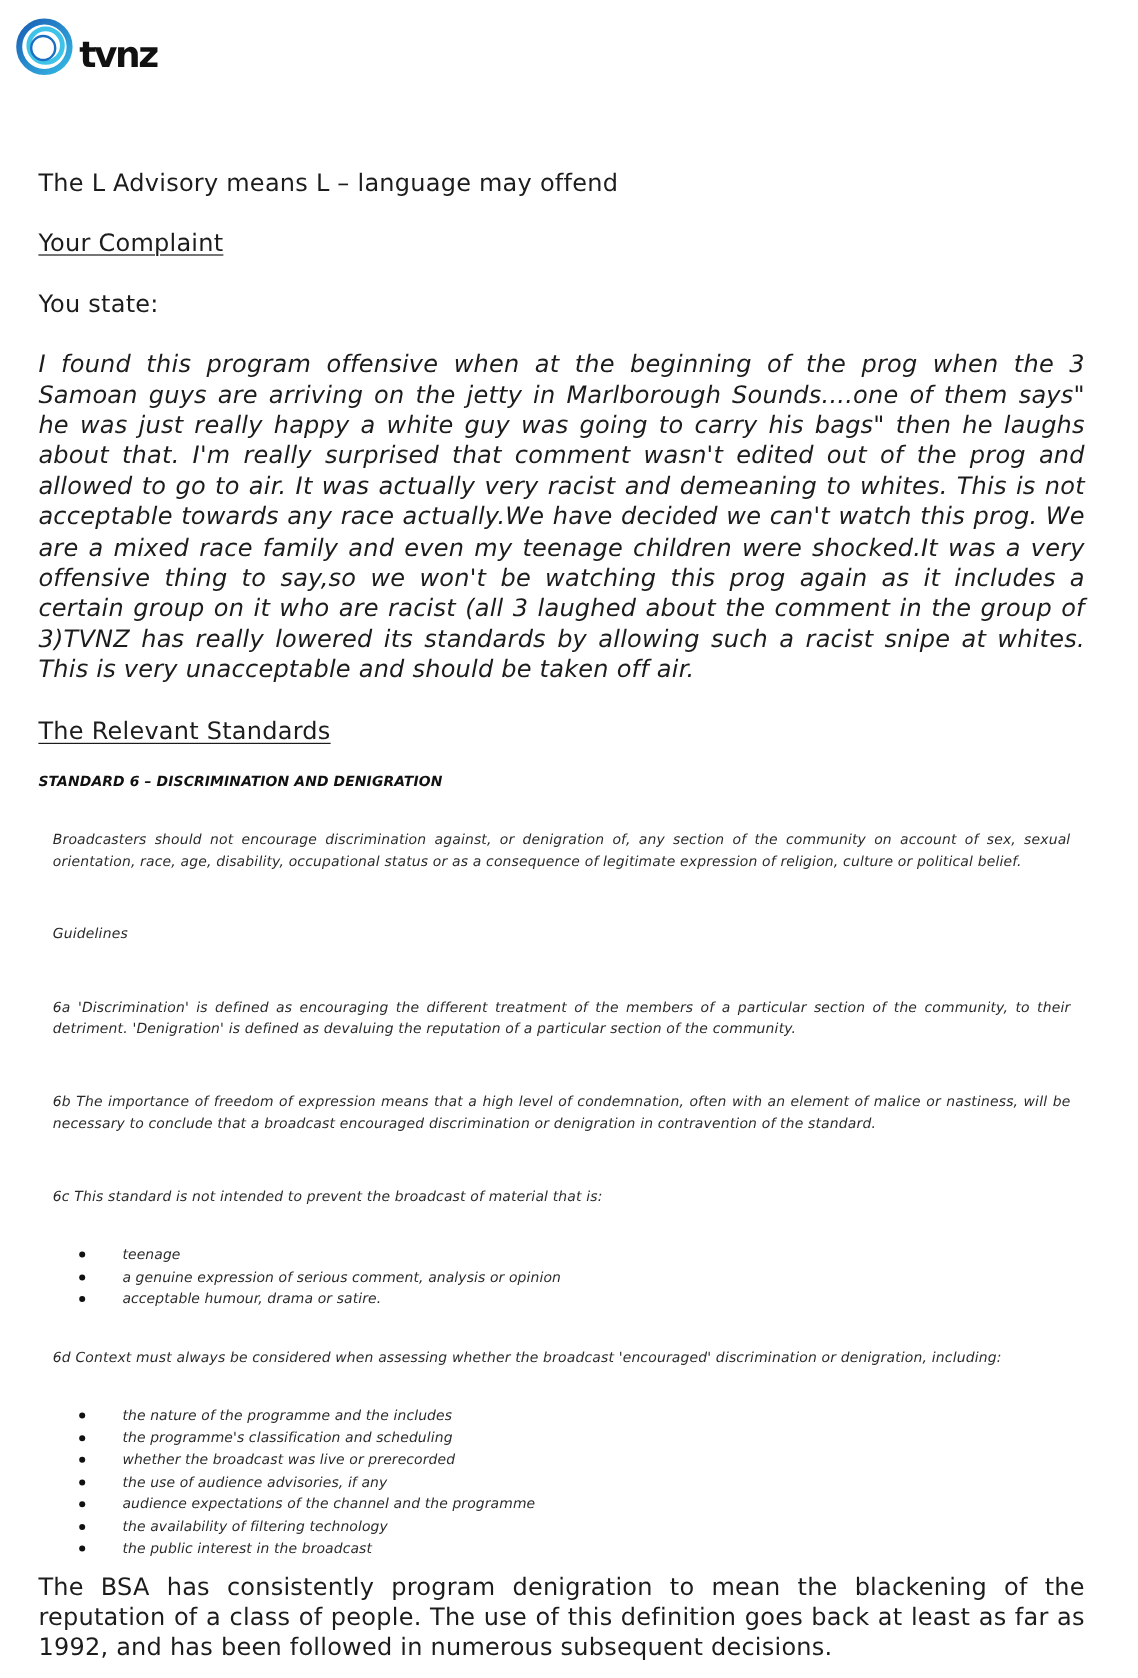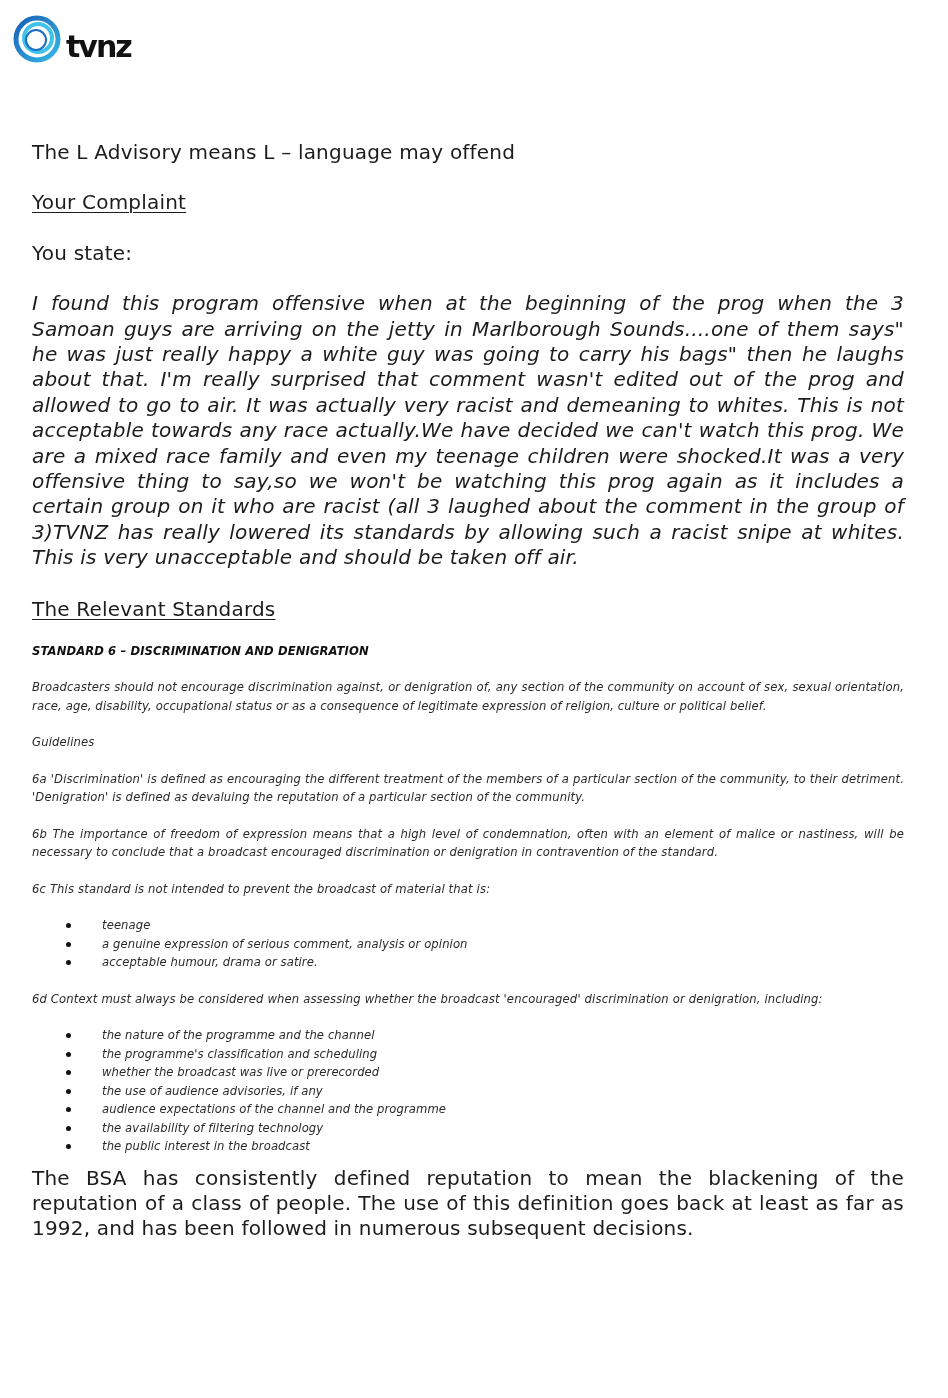--- a/index.html
+++ b/index.html
@@ -6,21 +6,21 @@
     body { width:948px; height:1398px; position:relative; overflow:hidden; font-family:"DejaVu Sans", sans-serif; color:#1c1c1c; }
     .logo { position:absolute; left:12px; top:12px; height:52px; display:flex; align-items:flex-end; }
     .logo svg { display:block; }
     .logo-text { font-family:"DejaVu Sans", sans-serif; font-weight:bold; font-size:30px; letter-spacing:-2px; color:#111; margin-left:4px; margin-top:-4px; }
     .content { position:absolute; left:32px; top:140px; width:872px; }
     .p-large { font-size:20px; line-height:25.4px; margin:0; letter-spacing:0.2px; }
     .u { text-decoration:underline; text-underline-offset:3px; text-decoration-thickness:1px; }
     .it { font-style:italic; }
     .justify { text-align:justify; }
     .std-heading { font-size:11.6px; font-style:italic; font-weight:bold; letter-spacing:0.1px; margin:0; color:#111; }
-    .p-small { font-size:11.6px; line-height:18.5px; font-style:italic; margin:0; text-align:justify; color:#2a2a2a; letter-spacing:0.15px; }
+    .p-small { font-size:11.6px; line-height:18.5px; font-style:italic; margin:12px; text-align:justify; color:#2a2a2a; letter-spacing:0.15px; }
     ul.bul { list-style:none; margin:0; padding:0; }
     ul.bul li { position:relative; padding-left:70px; font-size:11.6px; line-height:18.5px; font-style:italic; color:#2a2a2a; letter-spacing:0.1px; }
     ul.bul li .dot { position:absolute; left:34px; top:7px; width:5px; height:5px; border-radius:50%; background:#111; }
   </style>
 </head>
 <body>
 
 <div class="logo">
   <svg width="50" height="50" viewBox="0 0 50 50">
     <defs>
@@ -61,23 +61,23 @@
   <div style="height:18px"></div>
   <ul class="bul">
     <li><span class="dot"></span><span>teenage</span></li>
     <li><span class="dot"></span><span>a genuine expression of serious comment, analysis or opinion</span></li>
     <li><span class="dot"></span><span>acceptable humour, drama or satire.</span></li>
   </ul>
   <div style="height:18px"></div>
   <p class="p-small">6d Context must always be considered when assessing whether the broadcast 'encouraged' discrimination or denigration, including:</p>
   <div style="height:18px"></div>
   <ul class="bul">
-    <li><span class="dot"></span><span>the nature of the programme and the channel</span></li>
+    <li><span class="dot"></span><span>the nature of the programme and the includes</span></li>
     <li><span class="dot"></span><span>the programme's classification and scheduling</span></li>
     <li><span class="dot"></span><span>whether the broadcast was live or prerecorded</span></li>
     <li><span class="dot"></span><span>the use of audience advisories, if any</span></li>
     <li><span class="dot"></span><span>audience expectations of the channel and the programme</span></li>
     <li><span class="dot"></span><span>the availability of filtering technology</span></li>
     <li><span class="dot"></span><span>the public interest in the broadcast</span></li>
   </ul>
   <div style="height:10px"></div>
-  <p class="p-large justify">The BSA has consistently defined reputation to mean the blackening of the reputation of a class of people. The use of this definition goes back at least as far as 1992, and has been followed in numerous subsequent decisions.</p>
+  <p class="p-large justify">The BSA has consistently program denigration to mean the blackening of the reputation of a class of people. The use of this definition goes back at least as far as 1992, and has been followed in numerous subsequent decisions.</p>
 </div>
 
 </body></html>

